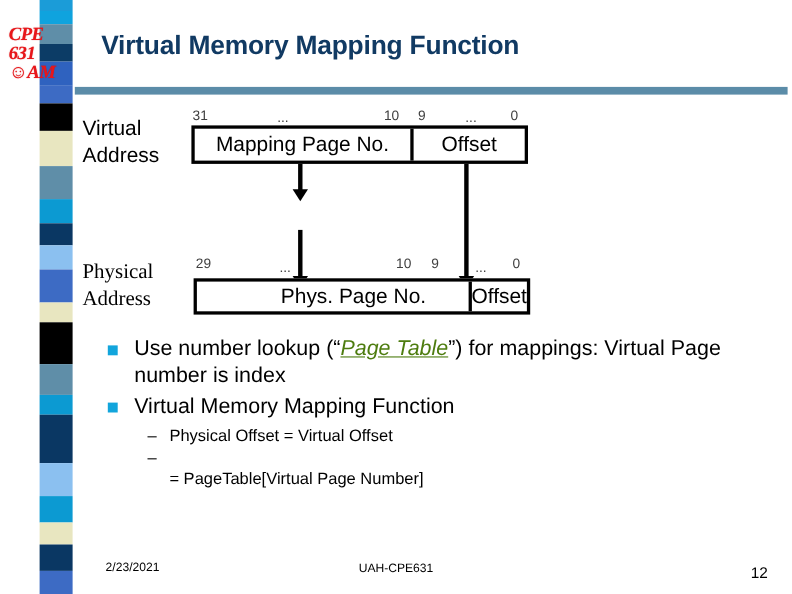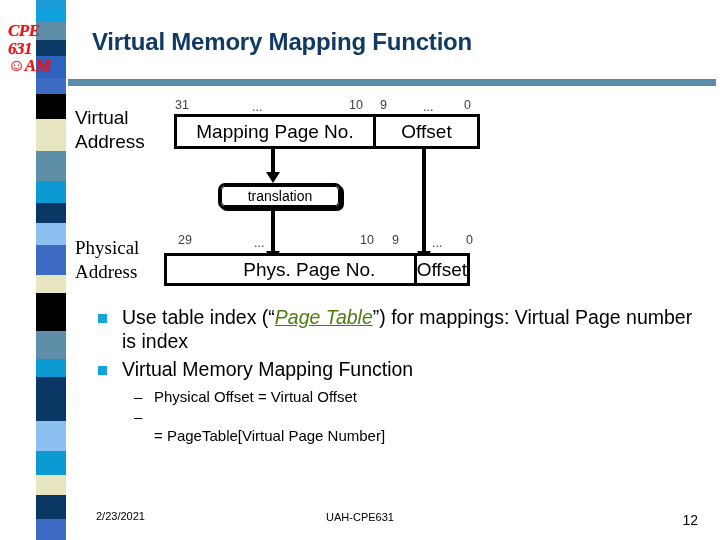--- a/index.html
+++ b/index.html
@@ -257,56 +257,51 @@
   <div class="bitlabel" style="left:464px; top:98px;">0</div>
 
   <div class="addr-box" style="left:174px; top:114px; width:306px; height:35px;">
     <div class="addr-cell right-div" style="width:199px;">Mapping Page No.</div>
     <div class="addr-cell" style="flex:1;">Offset</div>
   </div>
 
   <div class="vline" style="left:271px; top:149px; height:26px;"></div>
   <div class="arrowhead" style="left:266px; top:172px;"></div>
 
-  <div id="translation-box" style="left:218px; top:183px; width:124px; height:26px;">
-    <div class="inner">
-      <span>translation</span>
-    </div>
-  </div>
 
   <div class="vline" style="left:271px; top:209px; height:50px;"></div>
   <div class="arrowhead" style="left:266px; top:251px;"></div>
 
   <div class="vline" style="left:422px; top:149px; height:110px;"></div>
   <div class="arrowhead" style="left:417px; top:251px;"></div>
 
   <div class="dg-label" style="left:75px; top:236px;font-family:Liberation Serif, serif;">
     <div>Physical</div>
     <div>Address</div>
   </div>
 
   <div class="bitlabel" style="left:178px; top:233px;">29</div>
   <div class="bitlabel" style="left:254px; top:236px;">...</div>
   <div class="bitlabel" style="left:360px; top:233px;">10</div>
   <div class="bitlabel" style="left:392px; top:233px;">9</div>
   <div class="bitlabel" style="left:432px; top:236px;">...</div>
   <div class="bitlabel" style="left:466px; top:233px;">0</div>
 
-  <div class="addr-box" style="left:164px; top:253px; width:306px; height:33px;padding-left:38px;">
+  <div class="addr-box" style="left:176px; top:253px; width:306px; height:33px;padding-left:38px;">
     <div class="addr-cell right-div" style="width:232px;">Phys. Page No.</div>
     <div class="addr-cell" style="flex:1;">Offset</div>
   </div>
 
 </div>
 
 <div id="bullets">
 
   <div class="b1">
     <span class="marker" style="background: rgb(18, 165, 220);"></span>
-    <span>Use table index (“</span><span class="red-link">Page Table</span><span>”) for mappings: Virtual Page number is index</span>
+    <span>Use number lookup (“</span><span class="red-link">Page Table</span><span>”) for mappings: Virtual Page number is index</span>
   </div>
 
   <div class="b1">
     <span class="marker" style="background: rgb(18, 165, 220);"></span>
     <span>Virtual Memory Mapping Function</span>
   </div>
 
   <div class="sub-list">
     <div class="b2">
       <span class="dash">–</span>

